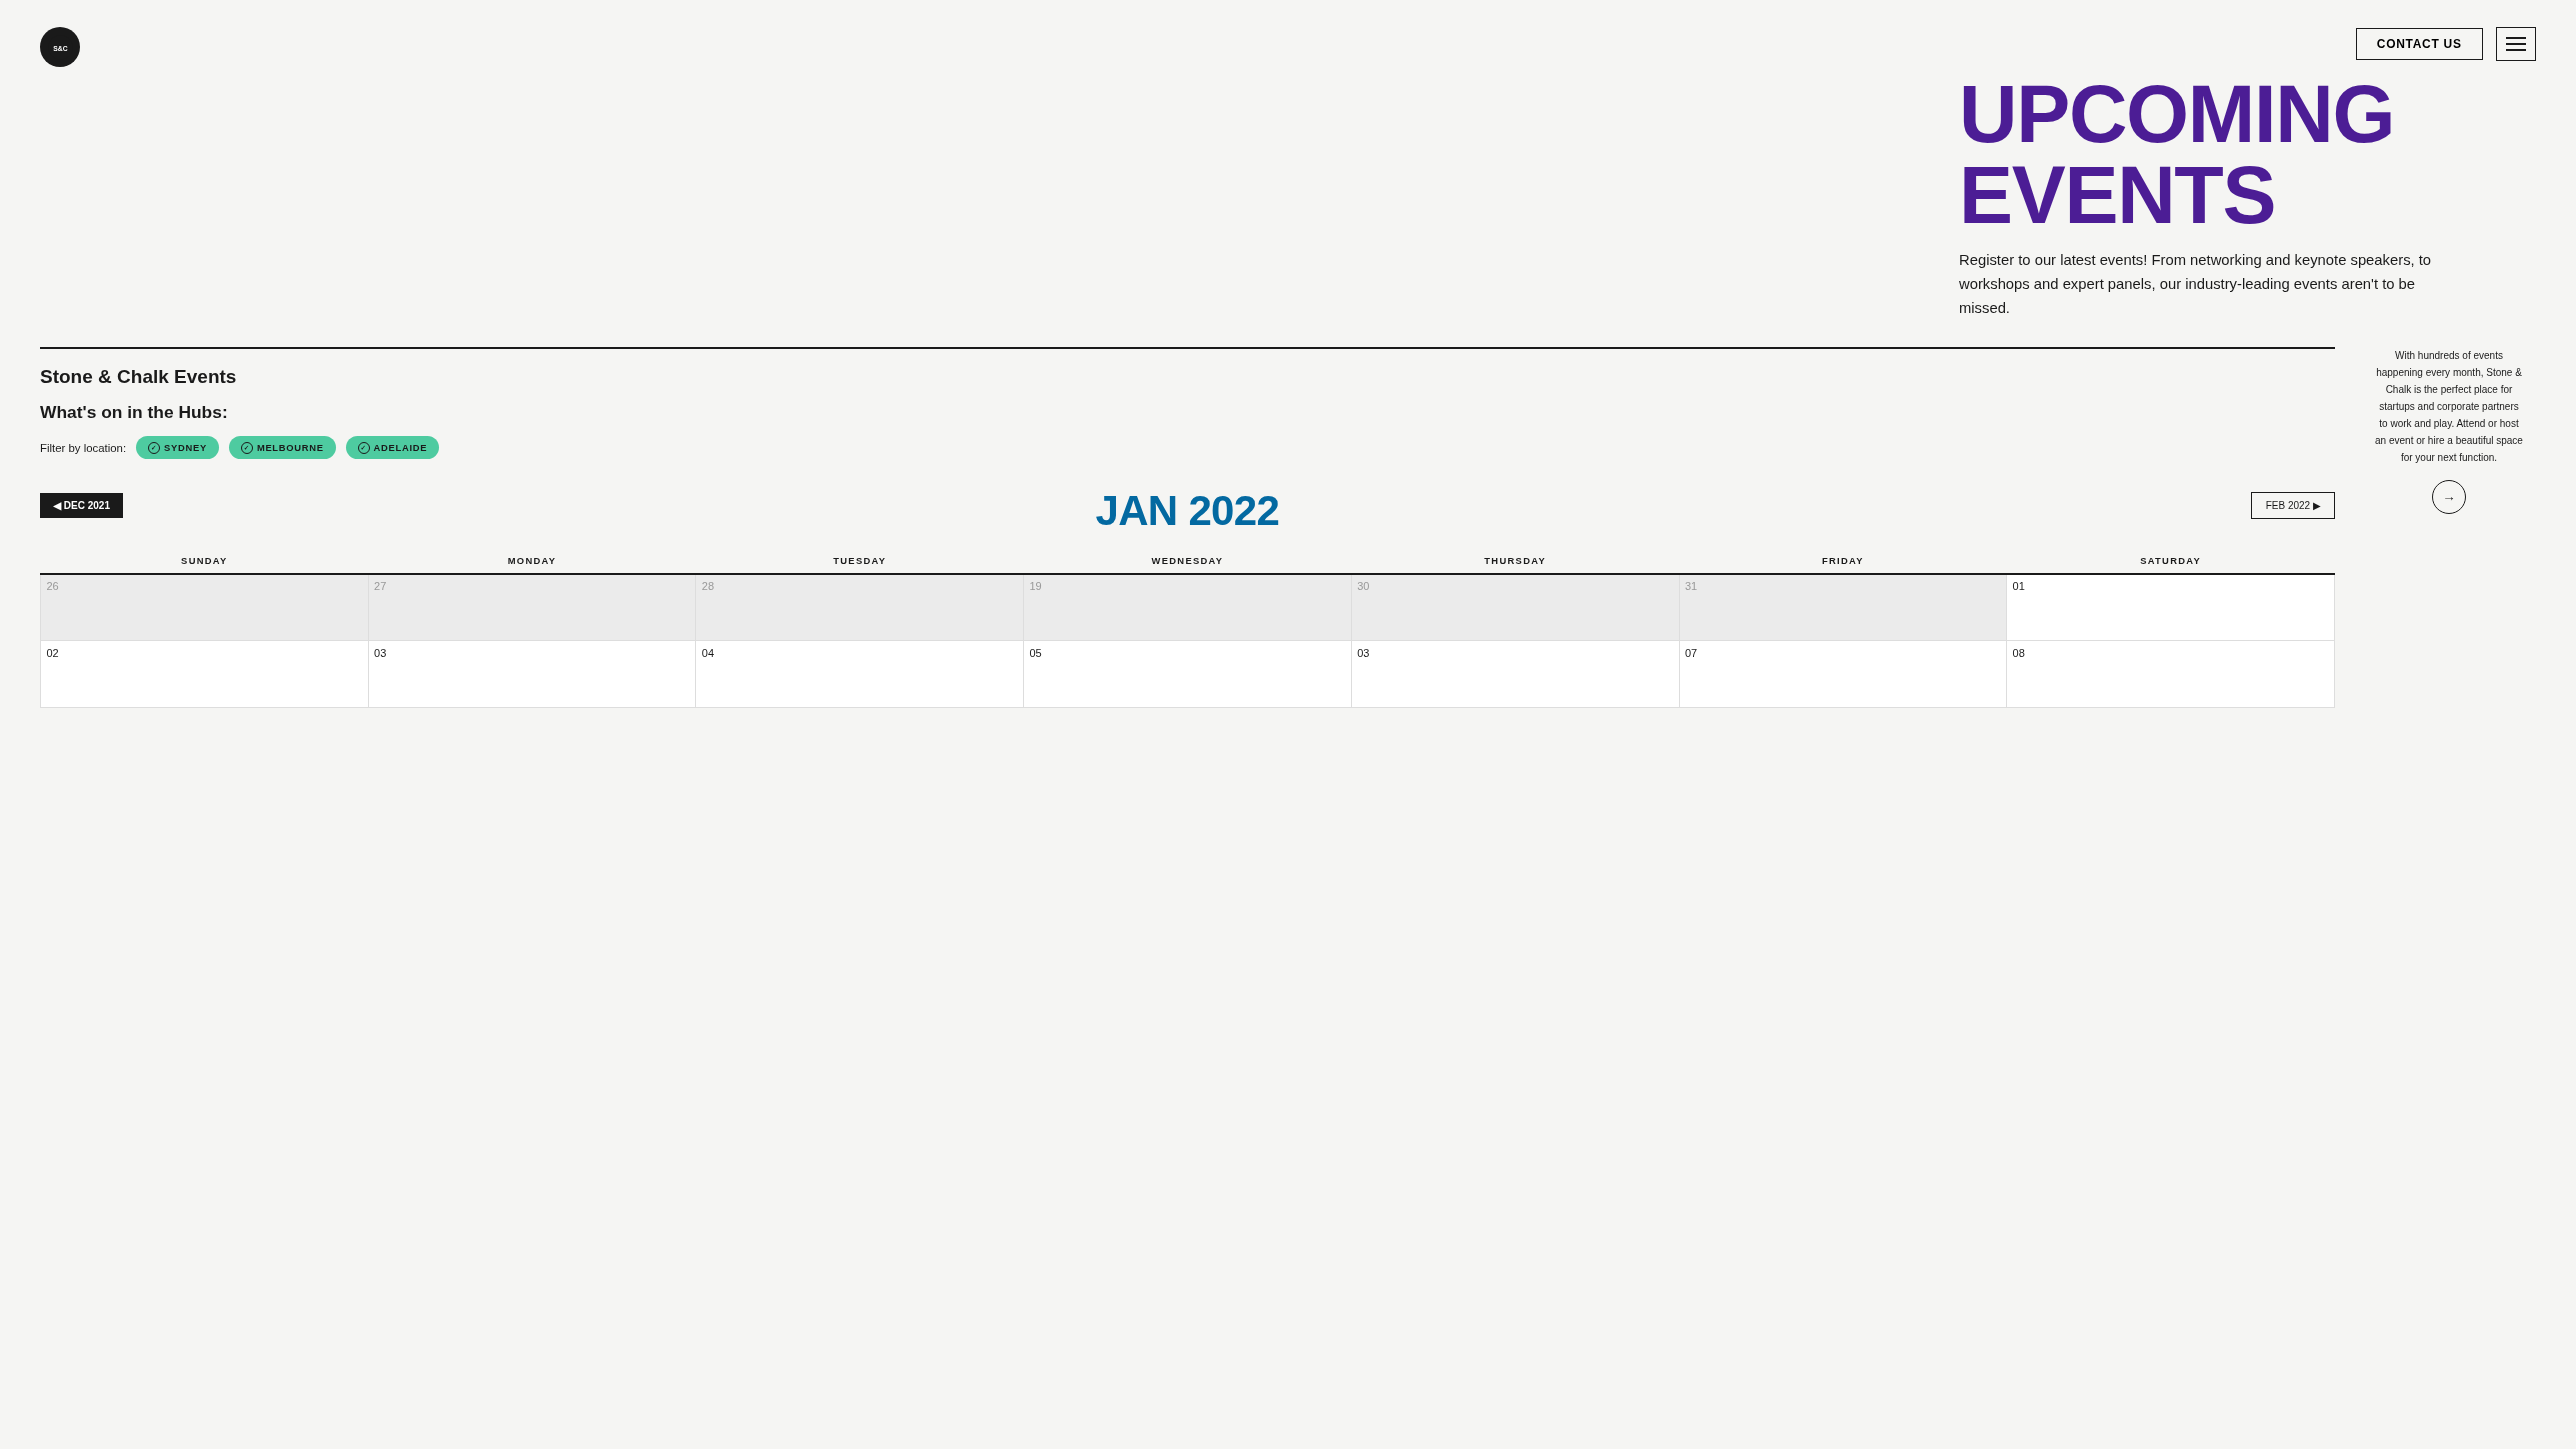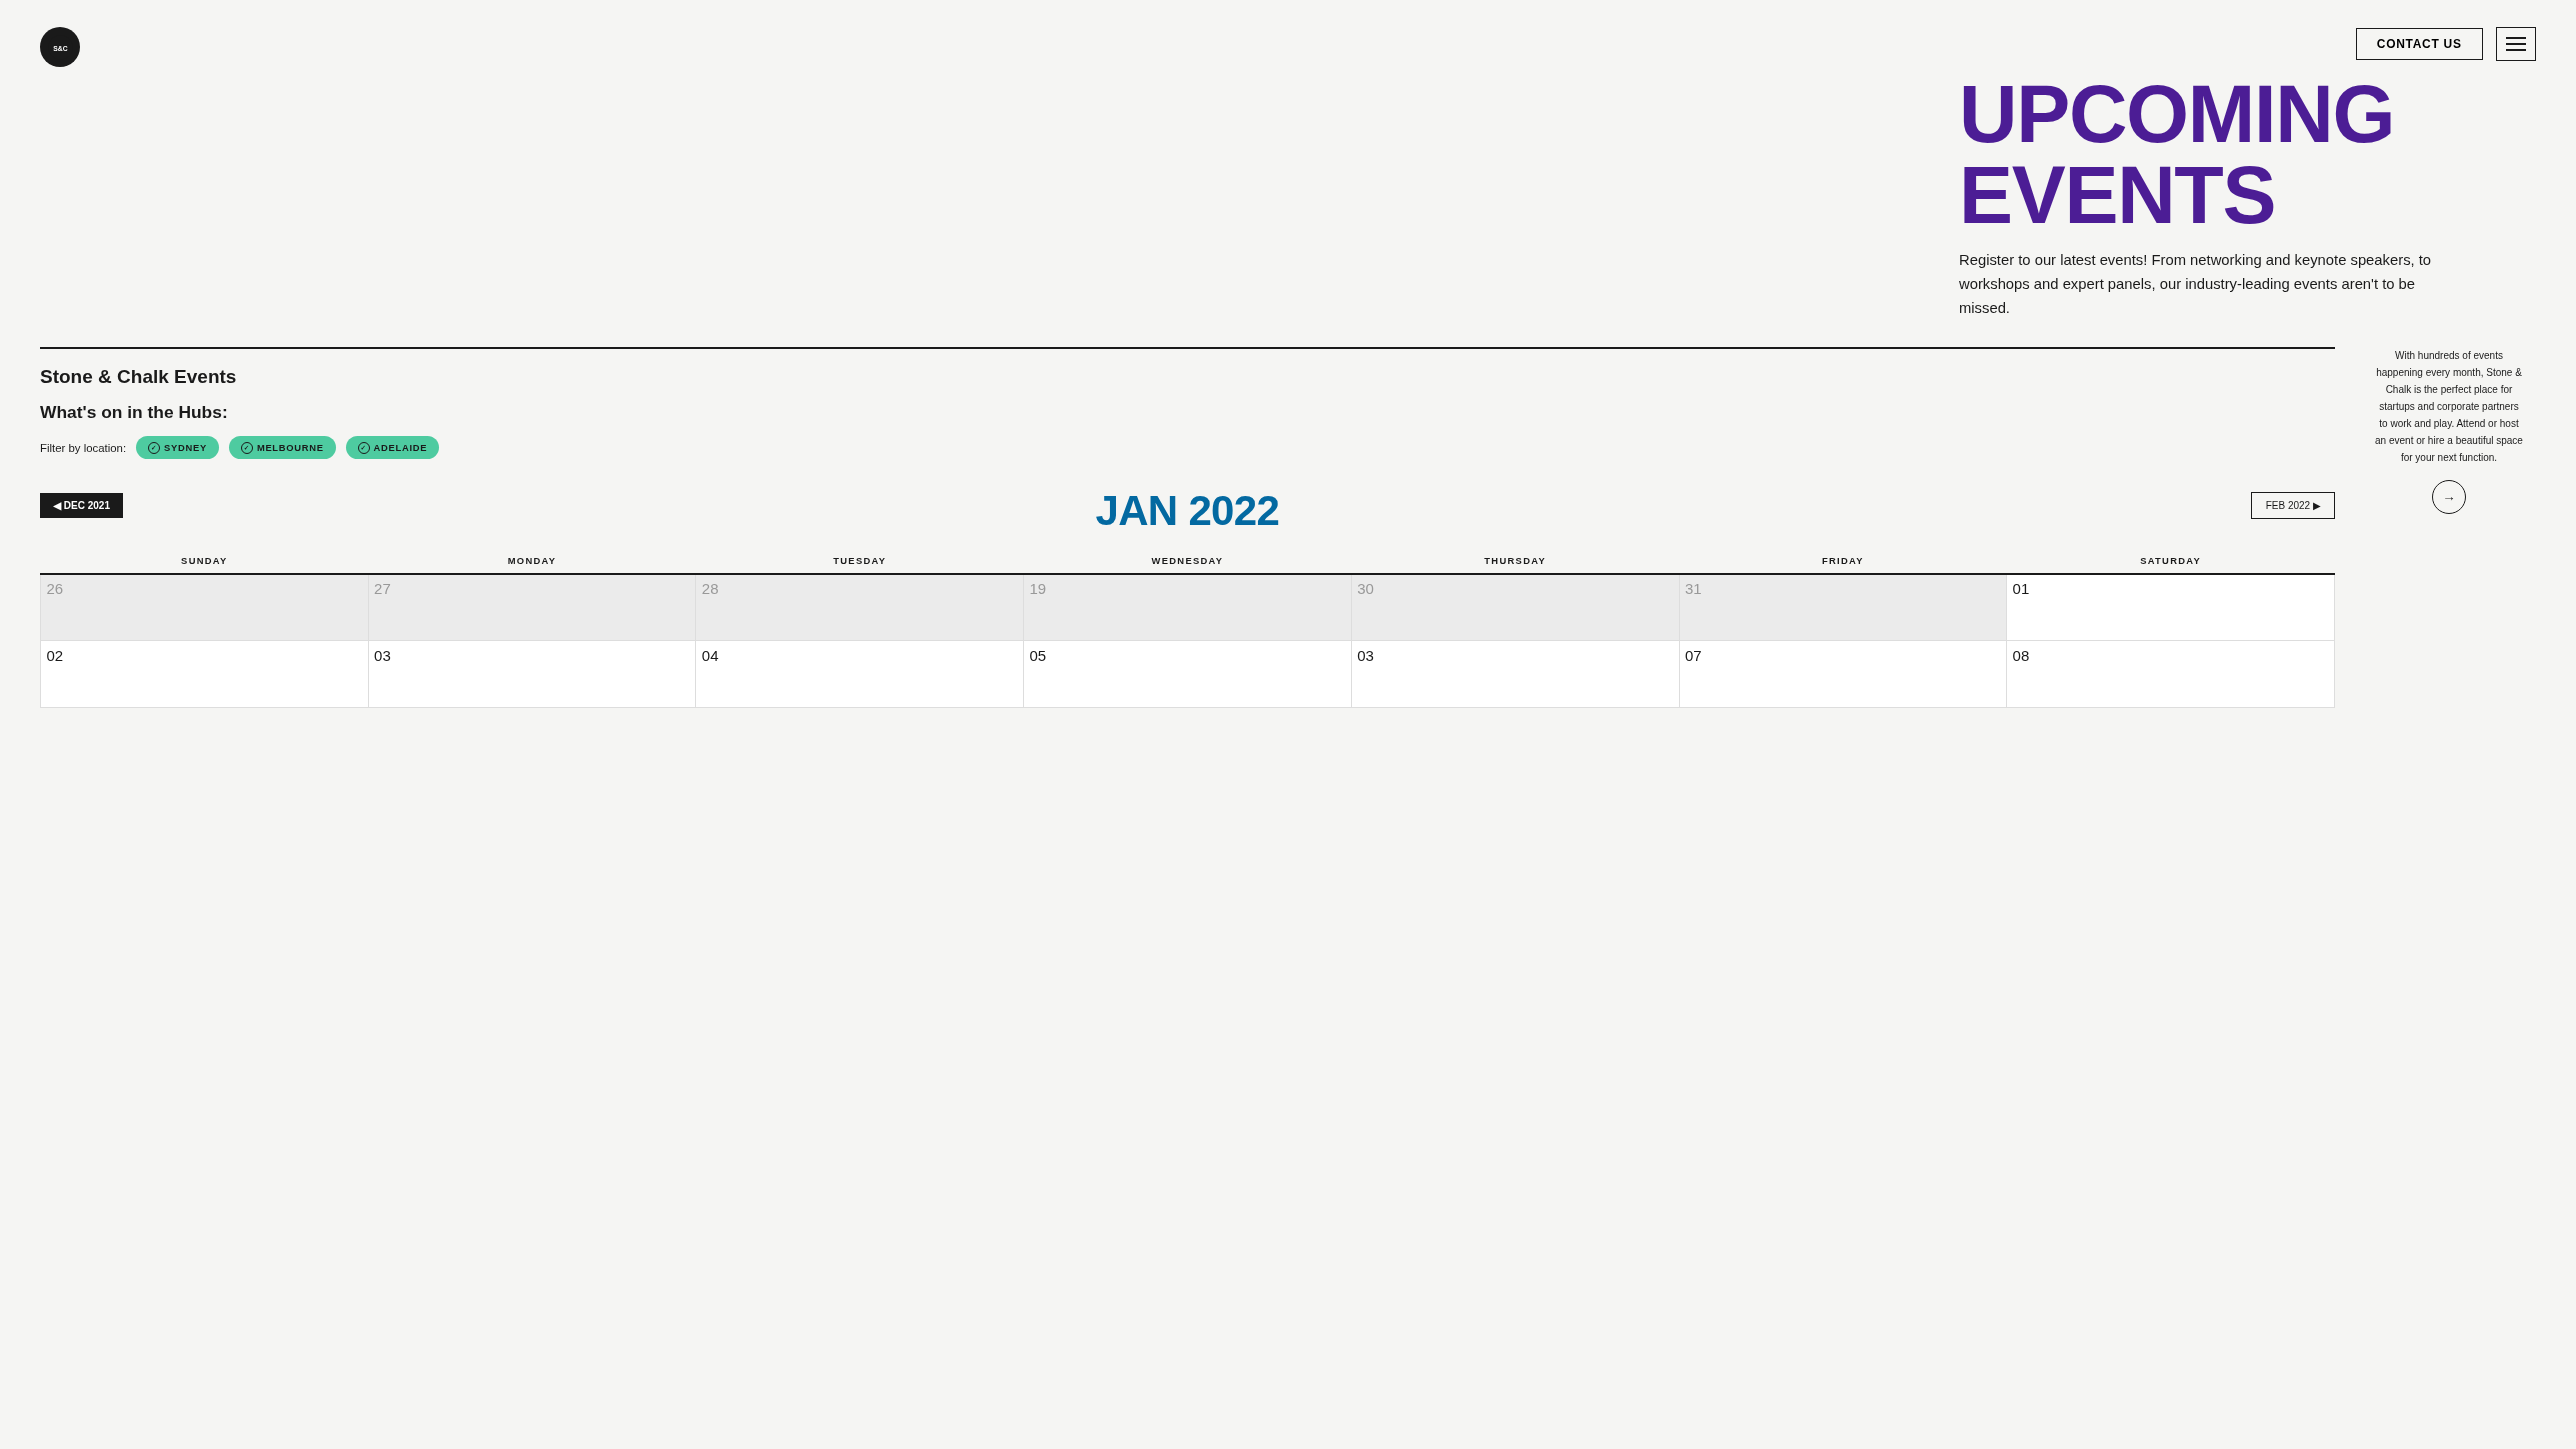--- a/index.html
+++ b/index.html
@@ -257,21 +257,21 @@
       padding: 5.4px;
       background: white;
     }
 
     .calendar-grid td.other-month {
       background: #ebebeb;
       color: #aaa;
     }
 
     .day-number {
-      font-size: 15px;
+      font-size: 11px;
       color: #1a1a1a;
       font-weight: normal;
     }
 
     .day-number.other-month-day {
       color: #999;
     }
 
     
     .hire-circle {

